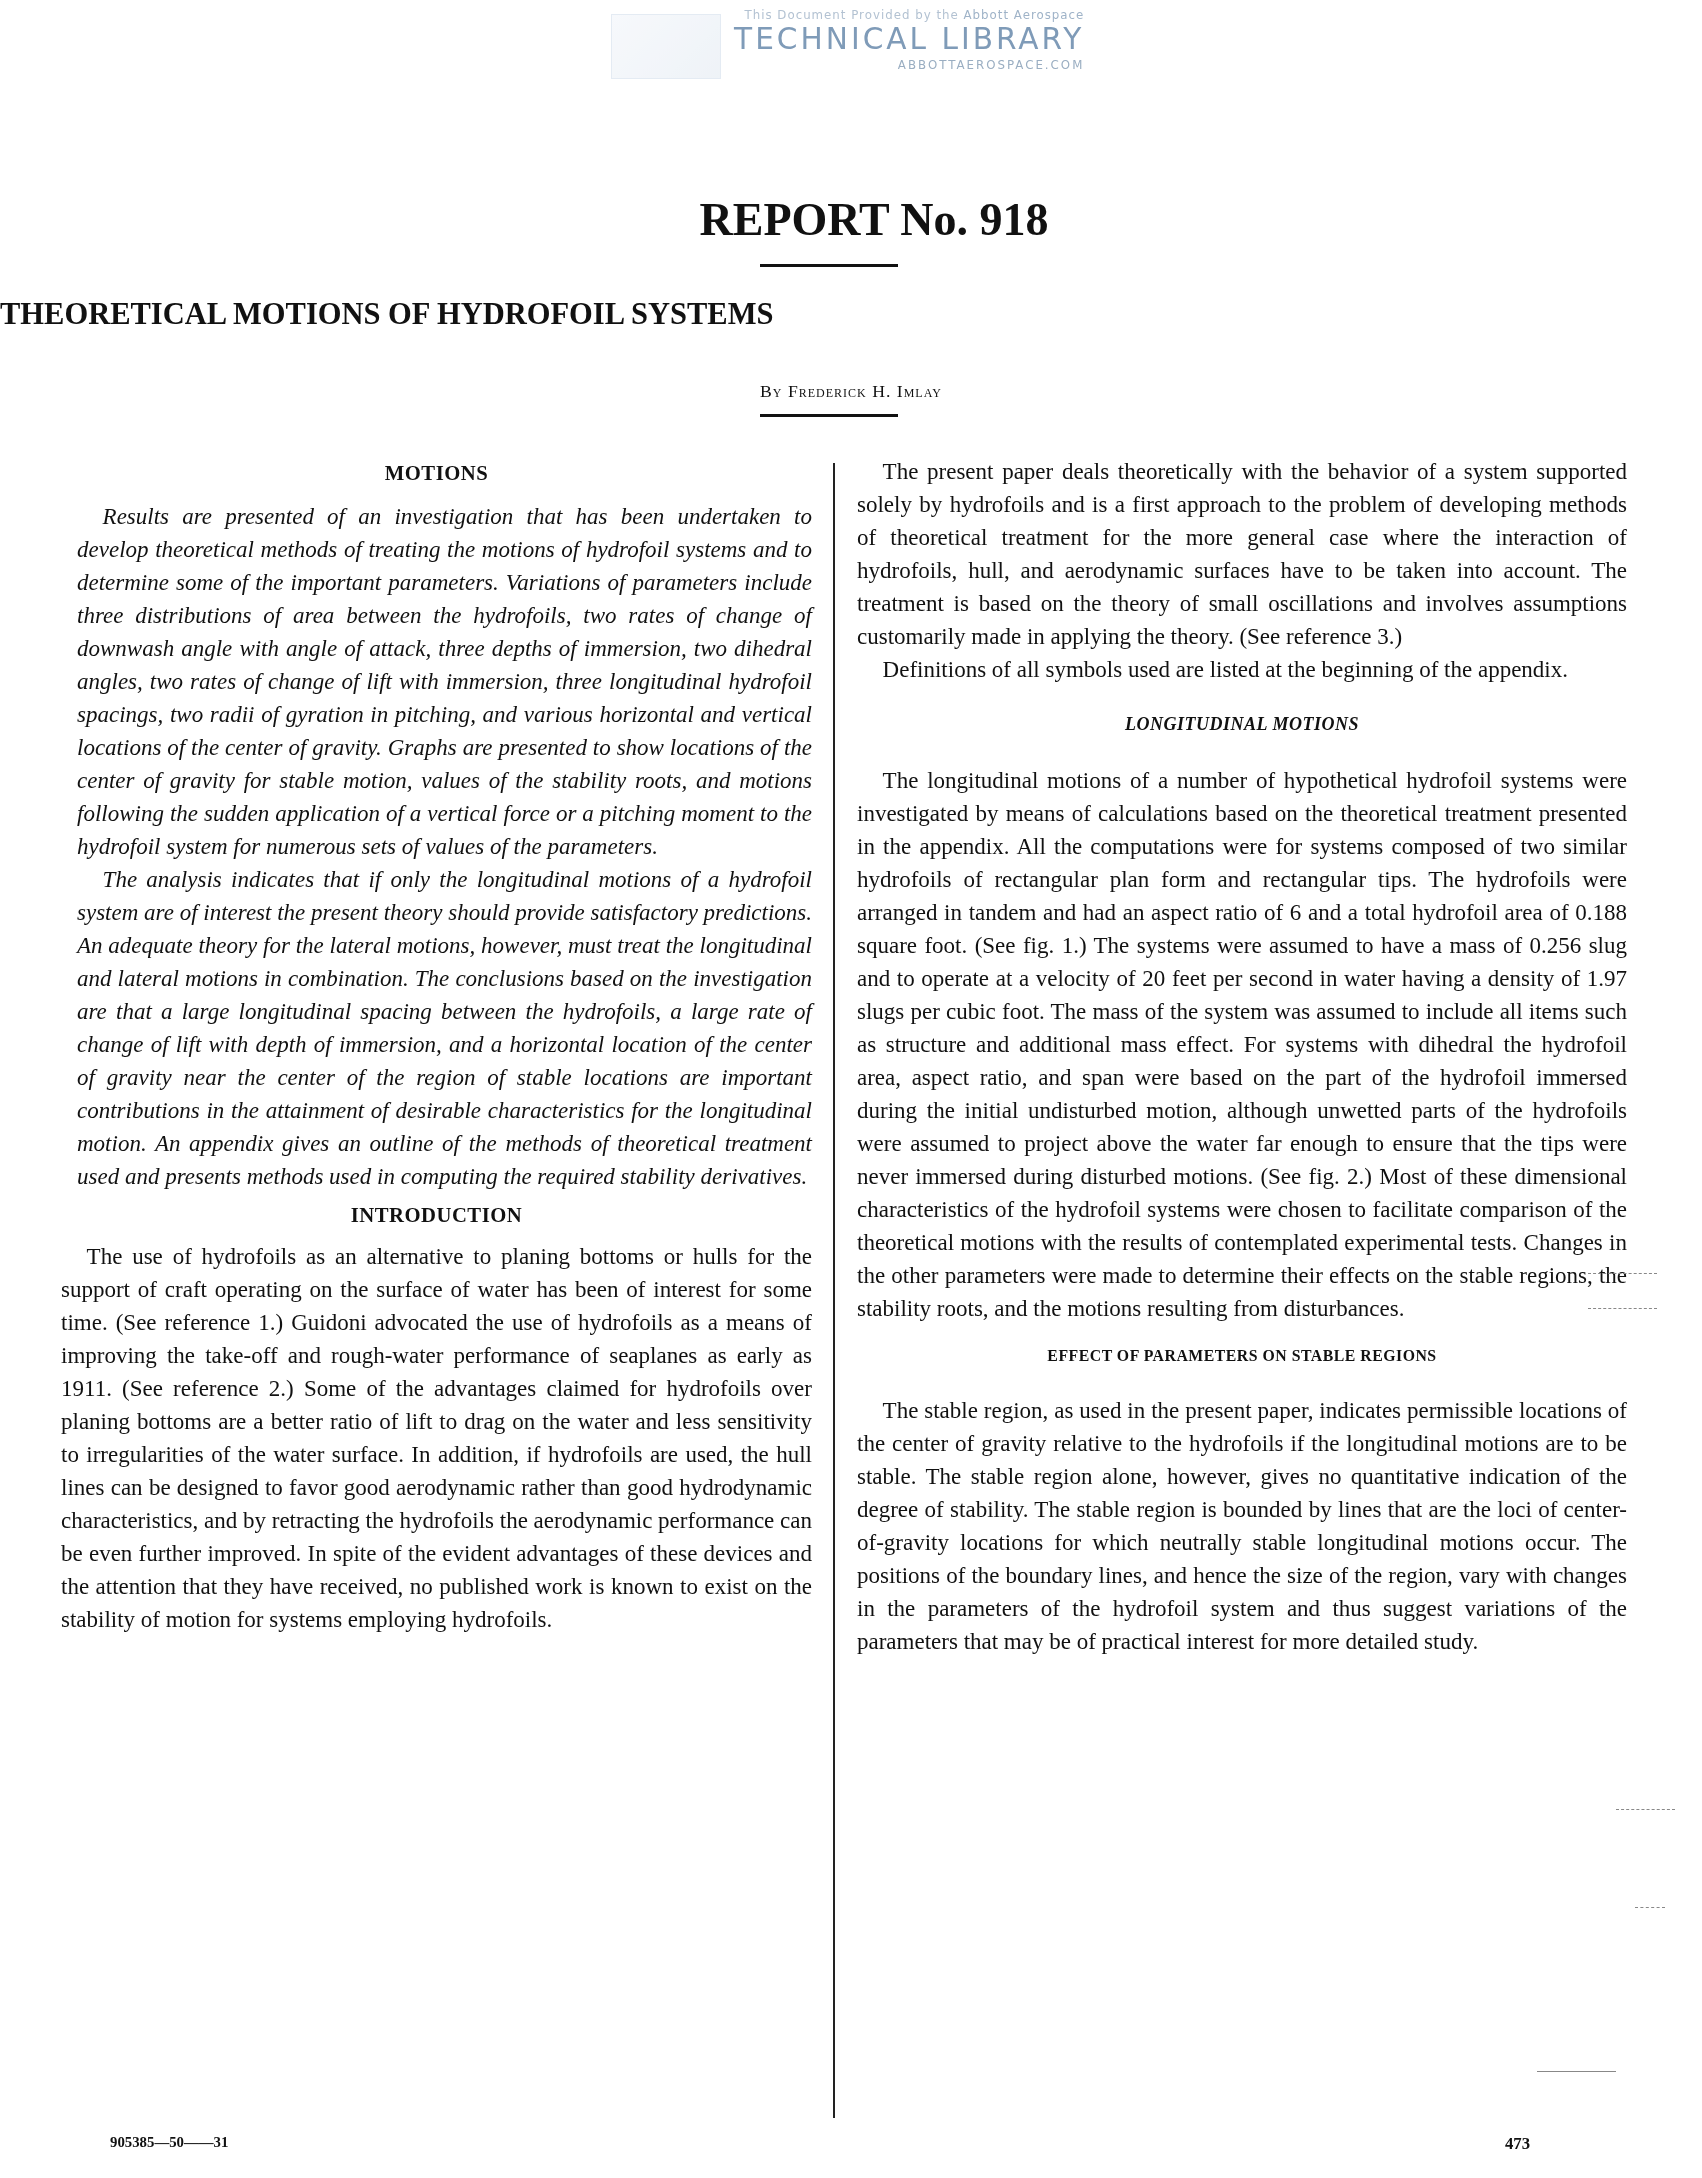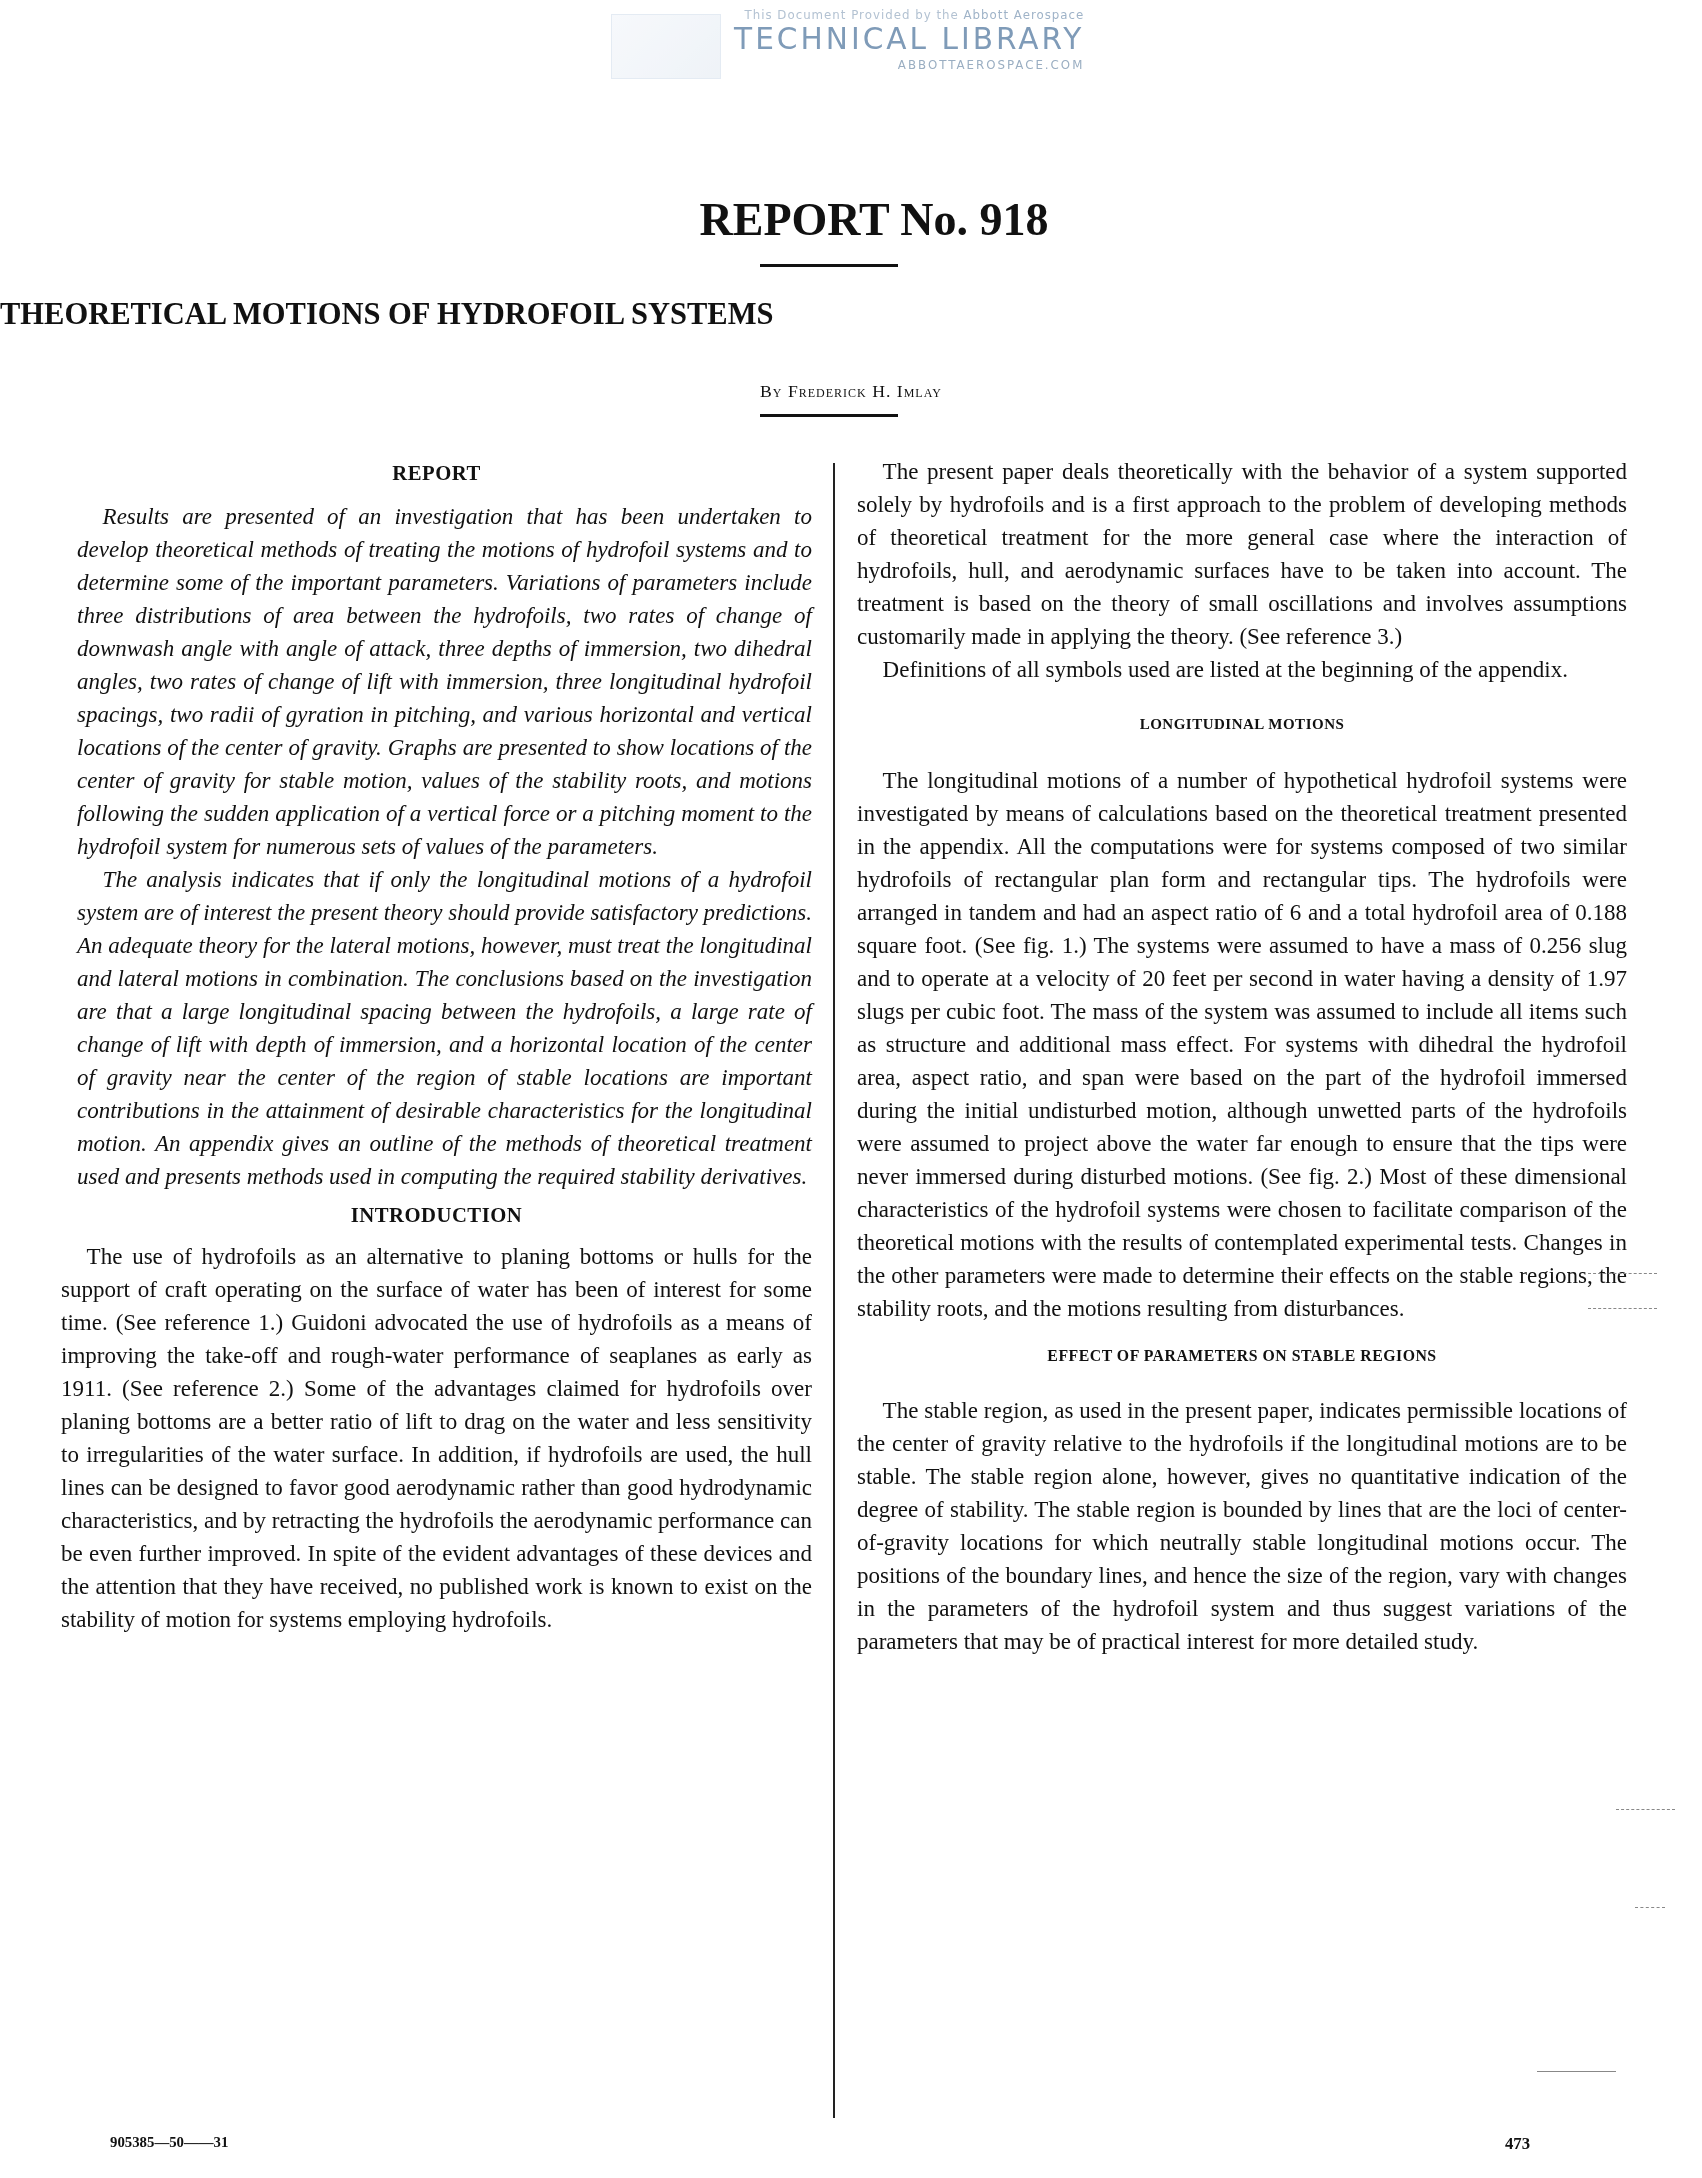--- a/index.html
+++ b/index.html
@@ -40,21 +40,21 @@
     .col {
       position: absolute; top: 455px; font-size: 23px; line-height: 33px;
       text-align: justify;
     }
     .col.left { left: 61px; width: 751px; }
     .col.right { left: 857px; width: 770px; }
     .col-divider { position: absolute; left: 833px; top: 463px; width: 2px; height: 1655px; background: #222; }
 
     .heading { text-align: center; font-weight: bold; font-size: 20.7px; margin: 2px 0 9.9px 0; letter-spacing: 0.5px; }
     .heading.small { font-size: 15.8px; margin: 13.8px 0 21.7px 0; letter-spacing: 0.5px; }
-    .heading.mid { margin: 21.7px 0 23.6px 0; font-size: 15px; }
+    .heading.mid { margin: 21.7px 0 23.6px 0; font-size: 18px; font-style: italic; }
     .heading.intro { margin: 5.9px 0 7.9px 0; }
     p { margin: 0; text-indent: 25.6px; }
     p.italic { font-style: italic; margin-left: 16px; }
 
     .footer-code { position: absolute; top: 2134px; left: 110px; font-size: 14.8px; font-weight: bold; }
     .page-number { position: absolute; top: 2134px; left: 1505px; font-size: 16.7px; font-weight: bold; }
 
     .margin-mark { position: absolute; border-top: 1px dashed #888; height: 0; }
   </style>
 </head>
@@ -70,21 +70,21 @@
   <div class="wm-line3">ABBOTTAEROSPACE.COM</div>
 </div>
 
 <div class="report-no">REPORT No. 918</div>
 <div class="rule r1"></div>
 <div class="title">THEORETICAL MOTIONS OF HYDROFOIL SYSTEMS</div>
 <div class="byline">By Frederick H. Imlay</div>
 <div class="rule r2"></div>
 
 <div class="col left">
-  <div class="heading">REPORT</div>
+  <div class="heading">MOTIONS</div>
   <p class="italic">Results are presented of an investigation that has been undertaken to develop theoretical methods of treating the motions of hydrofoil systems and to determine some of the important parameters. Variations of parameters include three distributions of area between the hydrofoils, two rates of change of downwash angle with angle of attack, three depths of immersion, two dihedral angles, two rates of change of lift with immersion, three longitudinal hydrofoil spacings, two radii of gyration in pitching, and various horizontal and vertical locations of the center of gravity. Graphs are presented to show locations of the center of gravity for stable motion, values of the stability roots, and motions following the sudden application of a vertical force or a pitching moment to the hydrofoil system for numerous sets of values of the parameters.</p>
   <p class="italic">The analysis indicates that if only the longitudinal motions of a hydrofoil system are of interest the present theory should provide satisfactory predictions. An adequate theory for the lateral motions, however, must treat the longitudinal and lateral motions in combination. The conclusions based on the investigation are that a large longitudinal spacing between the hydrofoils, a large rate of change of lift with depth of immersion, and a horizontal location of the center of gravity near the center of the region of stable locations are important contributions in the attainment of desirable characteristics for the longitudinal motion. An appendix gives an outline of the methods of theoretical treatment used and presents methods used in computing the required stability derivatives.</p>
   <div class="heading intro">INTRODUCTION</div>
   <p>The use of hydrofoils as an alternative to planing bottoms or hulls for the support of craft operating on the surface of water has been of interest for some time. (See reference 1.) Guidoni advocated the use of hydrofoils as a means of improving the take-off and rough-water performance of seaplanes as early as 1911. (See reference 2.) Some of the advantages claimed for hydrofoils over planing bottoms are a better ratio of lift to drag on the water and less sensitivity to irregularities of the water surface. In addition, if hydrofoils are used, the hull lines can be designed to favor good aerodynamic rather than good hydrodynamic characteristics, and by retracting the hydrofoils the aerodynamic performance can be even further improved. In spite of the evident advantages of these devices and the attention that they have received, no published work is known to exist on the stability of motion for systems employing hydrofoils.</p>
 </div>
 
 <div class="col-divider"></div>
 
 <div class="col right">
   <p>The present paper deals theoretically with the behavior of a system supported solely by hydrofoils and is a first approach to the problem of developing methods of theoretical treatment for the more general case where the interaction of hydrofoils, hull, and aerodynamic surfaces have to be taken into account. The treatment is based on the theory of small oscillations and involves assumptions customarily made in applying the theory. (See reference 3.)</p>

